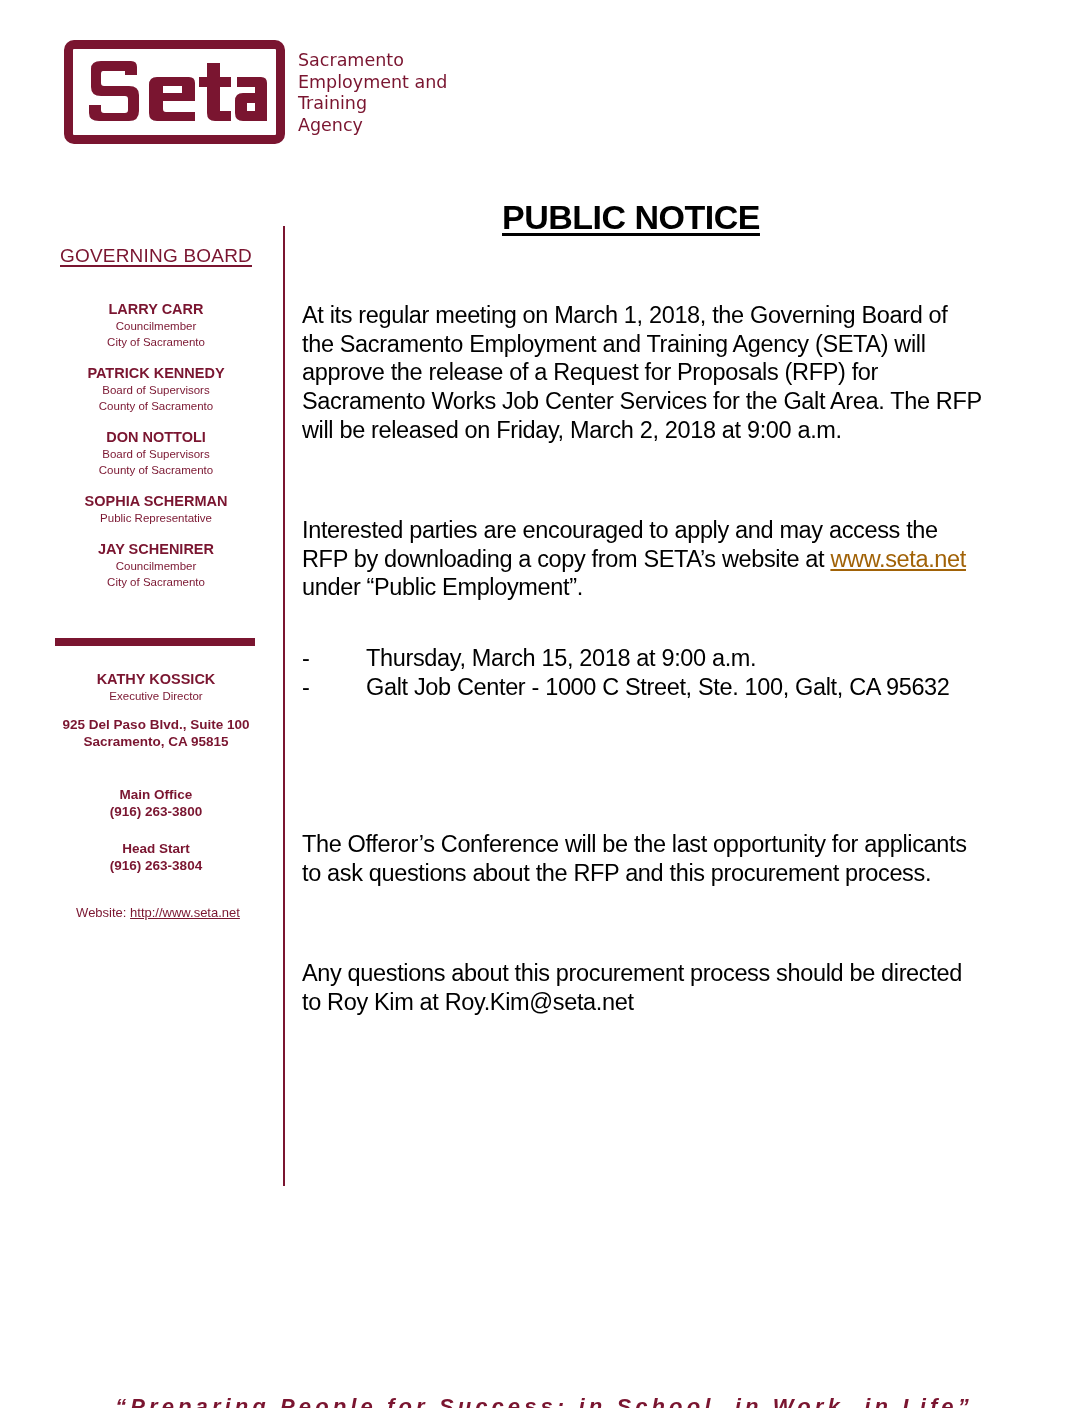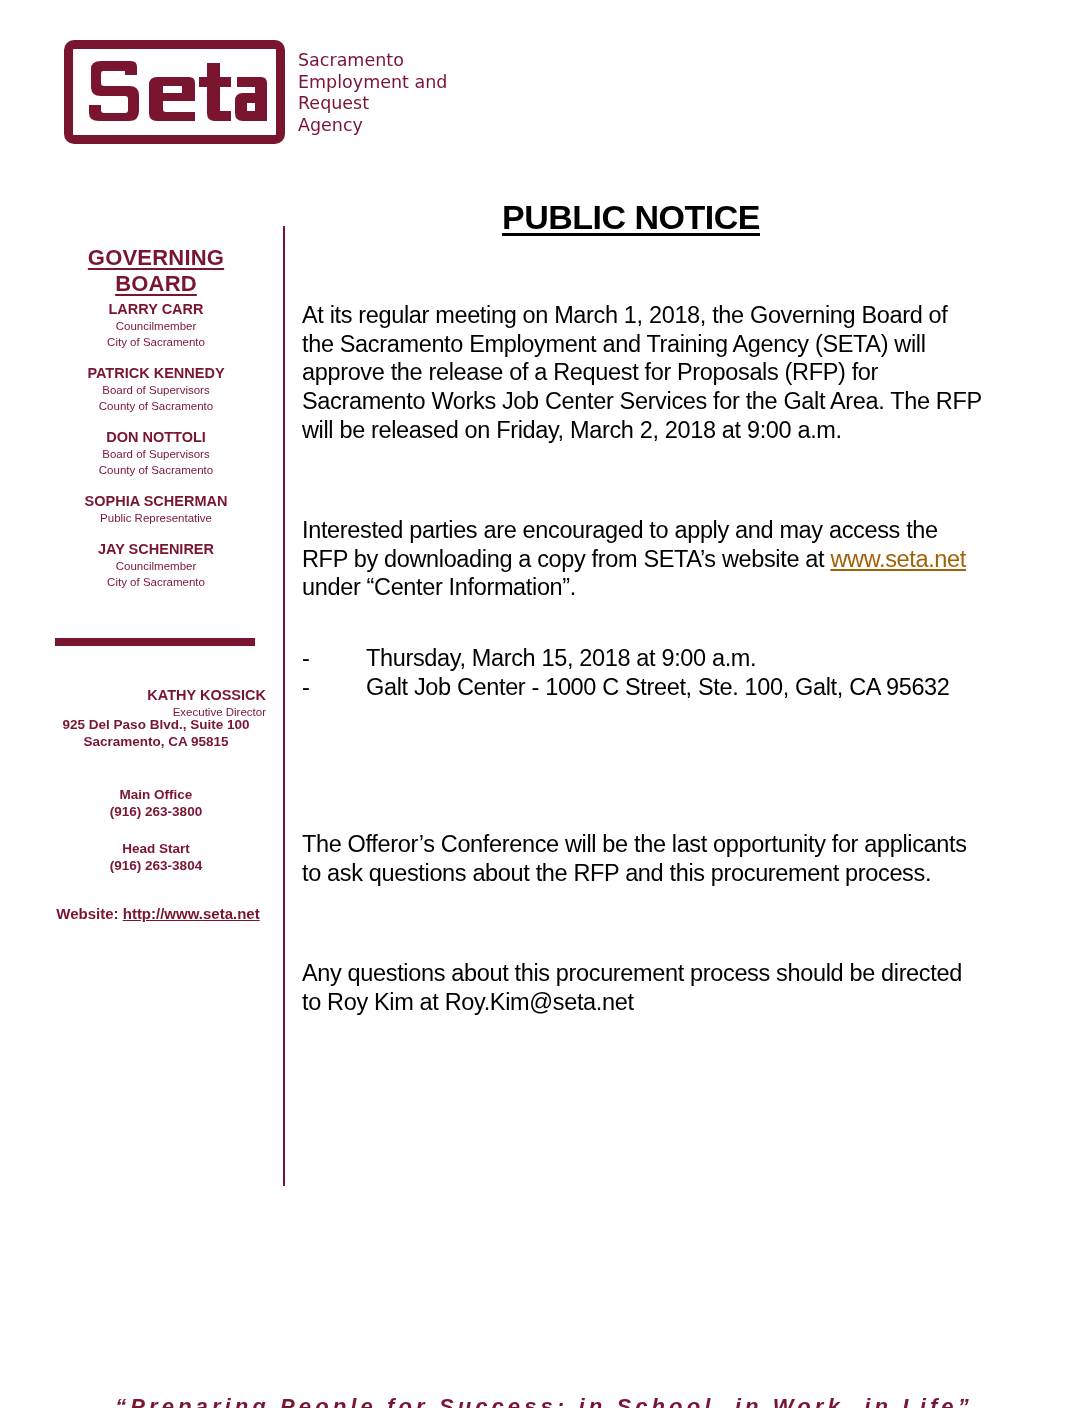--- a/index.html
+++ b/index.html
@@ -19,36 +19,36 @@
       color: #7a1530; font-weight: normal;
     }
     .logo-text .line { display: block; white-space: nowrap; }
 
     
     .sidebar {
       position: absolute; left: 46px; top: 245px; width: 220px;
       color: #7a1530; text-align: center;
     }
     .sb-heading {
-      font-weight: bold; font-size: 22px; text-decoration: underline;
+      font-weight: normal; font-size: 19px; text-decoration: underline;
       text-decoration-thickness: 2px; text-underline-offset: 3px; letter-spacing: 0.2px;
       position: absolute; top: 0; left: 0; width: 220px;
     }
     .member { position: absolute; left: 0; width: 220px; }
     .member .name { font-weight: bold; font-size: 14.5px; line-height: 18px; }
     .member .role { font-size: 11.5px; line-height: 16px; }
     .sb-rule {
       position: absolute; left: 9px; top: 393px; width: 200px; height: 8px; background: #7a1530;
     }
     .exec { position: absolute; left: 0; width: 220px; }
     .exec .name { font-weight: bold; font-size: 14.5px; line-height: 18px; }
     .exec .role { font-size: 11.5px; line-height: 16px; }
     .contact { position: absolute; left: 0; width: 220px; font-weight: bold; font-size: 13.5px; line-height: 16.5px; }
     .contact a, .web a { color: #7a1530; text-decoration: underline; }
-    .web { position: absolute; left: 0; width: 224px; font-weight: bold; font-size: 15px; }
+    .web { position: absolute; left: 0; width: 224px; font-weight: normal; font-size: 13px; }
 
     .vline {
       position: absolute; left: 283px; top: 226px; width: 2px; height: 960px; background: #7a1530;
     }
 
     
     .title {
       position: absolute; left: 300px; width: 662px; top: 198px; text-align: center;
       font-weight: bold; font-size: 34px; letter-spacing: -0.5px;
     }
@@ -84,21 +84,21 @@
         <path d="M128 8 L141 8 L141 22 L152 22 L152 32 L141 32 L141 56 L152 56 L152 66 L136 66 Q128 66 128 58 L128 32 L120 32 L120 22 L128 22 Z"></path>
 
         <path d="M158 22 L182 22 Q188 22 188 28 L188 66 L164 66 Q156 66 156 58 L156 46 Q156 38 164 38 L176 38 L176 32 L158 32 Z M168 48 L168 56 L176 56 L176 48 Z"></path>
       </g>
     </svg>
   </div>
 </div>
 <div class="logo-text">
   <span class="line">Sacramento</span>
   <span class="line">Employment and</span>
-  <span class="line">Request</span>
+  <span class="line">Training</span>
   <span class="line">Agency</span>
 </div>
 
 <div class="sidebar">
   <div class="sb-heading">GOVERNING BOARD</div>
 
   <div class="member" style="top:55px;">
     <div class="name">LARRY CARR</div>
     <div class="role">Councilmember</div>
     <div class="role">City of Sacramento</div>
@@ -122,21 +122,21 @@
   </div>
 
   <div class="member" style="top:295px;">
     <div class="name">JAY SCHENIRER</div>
     <div class="role">Councilmember</div>
     <div class="role">City of Sacramento</div>
   </div>
 
   <div class="sb-rule"></div>
 
-  <div class="exec" style="top:441px;text-align:right;">
+  <div class="exec" style="top:425px;">
     <div class="name">KATHY KOSSICK</div>
     <div class="role">Executive Director</div>
   </div>
 
   <div class="contact" style="top:472px;">
     <div>925 Del Paso Blvd., Suite 100</div>
     <div>Sacramento, CA 95815</div>
   </div>
 
   <div class="contact" style="top:542px;">
@@ -157,21 +157,21 @@
 
 <div class="vline"></div>
 
 <div class="title">
   <span>PUBLIC NOTICE</span>
 </div>
 
 <div class="para" style="top:301px;">At its regular meeting on March 1, 2018, the Governing Board of the Sacramento Employment and Training Agency (SETA) will approve the release of a Request for Proposals (RFP) for Sacramento Works Job Center Services for the Galt Area. The RFP will be released on Friday, March 2, 2018 at 9:00 a.m.</div>
 
 <div class="para" style="top:516px;">
-  <span>Interested parties are encouraged to apply and may access the RFP by downloading a copy from SETA’s website at </span><a href="#">www.seta.net</a><span> under “Center Information”.</span>
+  <span>Interested parties are encouraged to apply and may access the RFP by downloading a copy from SETA’s website at </span><a href="#">www.seta.net</a><span> under “Public Employment”.</span>
 </div>
 
 <div class="para" style="top:644px;">
   <span class="bullet"><span class="dash">-</span><span>Thursday, March 15, 2018 at 9:00 a.m.</span></span>
   <span class="bullet"><span class="dash">-</span><span>Galt Job Center - 1000 C Street, Ste. 100, Galt, CA 95632</span></span>
 </div>
 
 <div class="para" style="top:830px;">The Offeror’s Conference will be the last opportunity for applicants to ask questions about the RFP and this procurement process.</div>
 
 <div class="para" style="top:959px;">Any questions about this procurement process should be directed to Roy Kim at Roy.Kim@seta.net</div>

